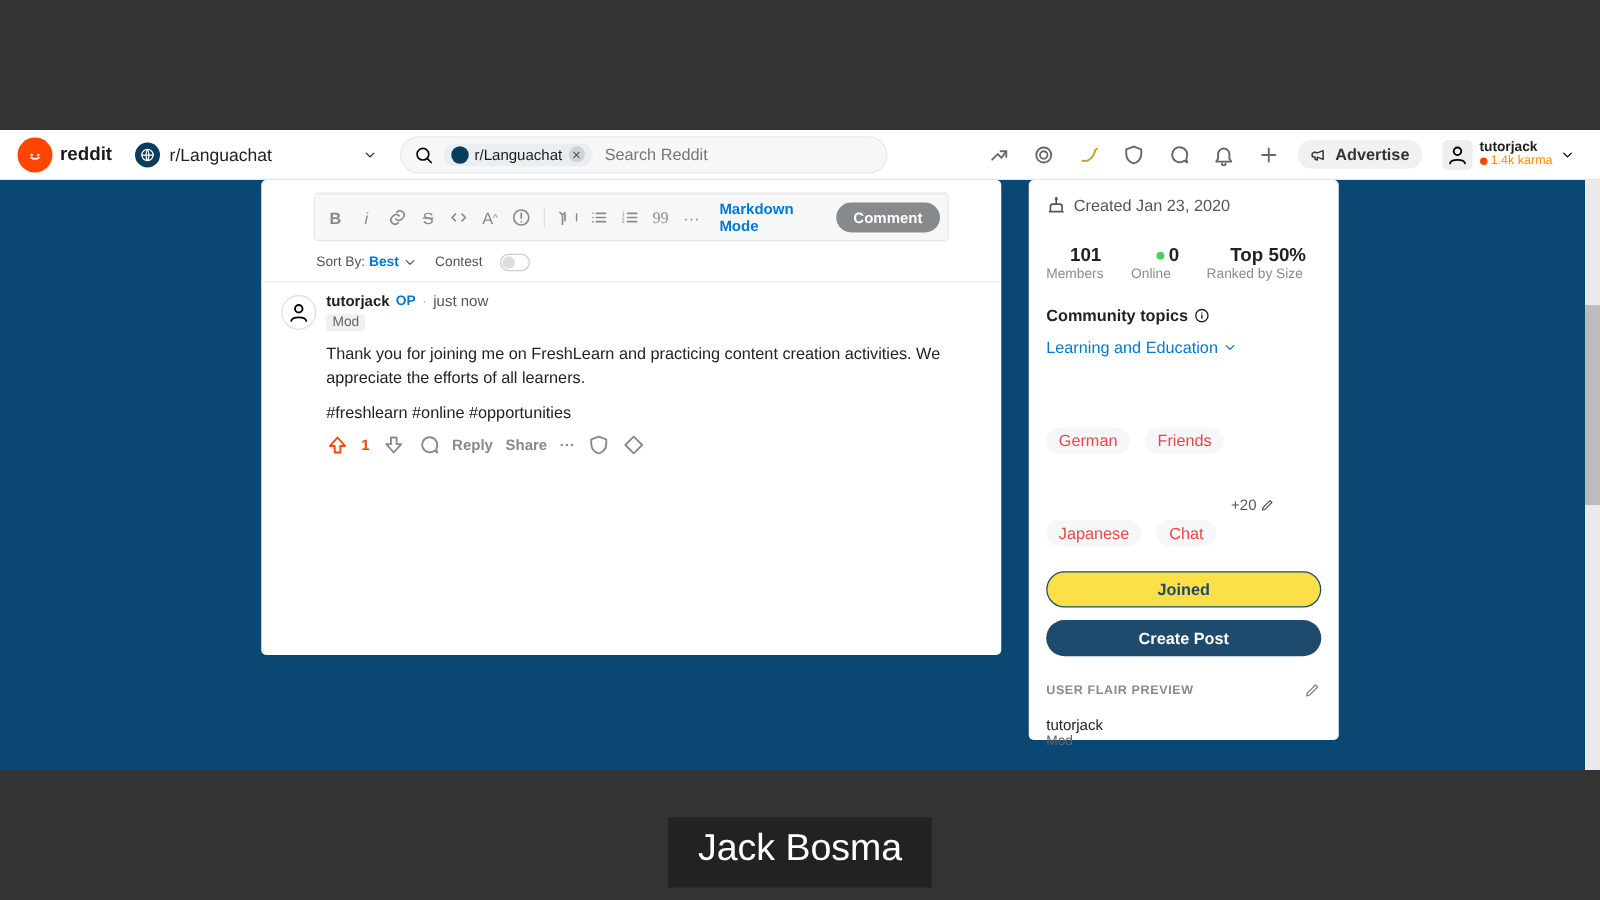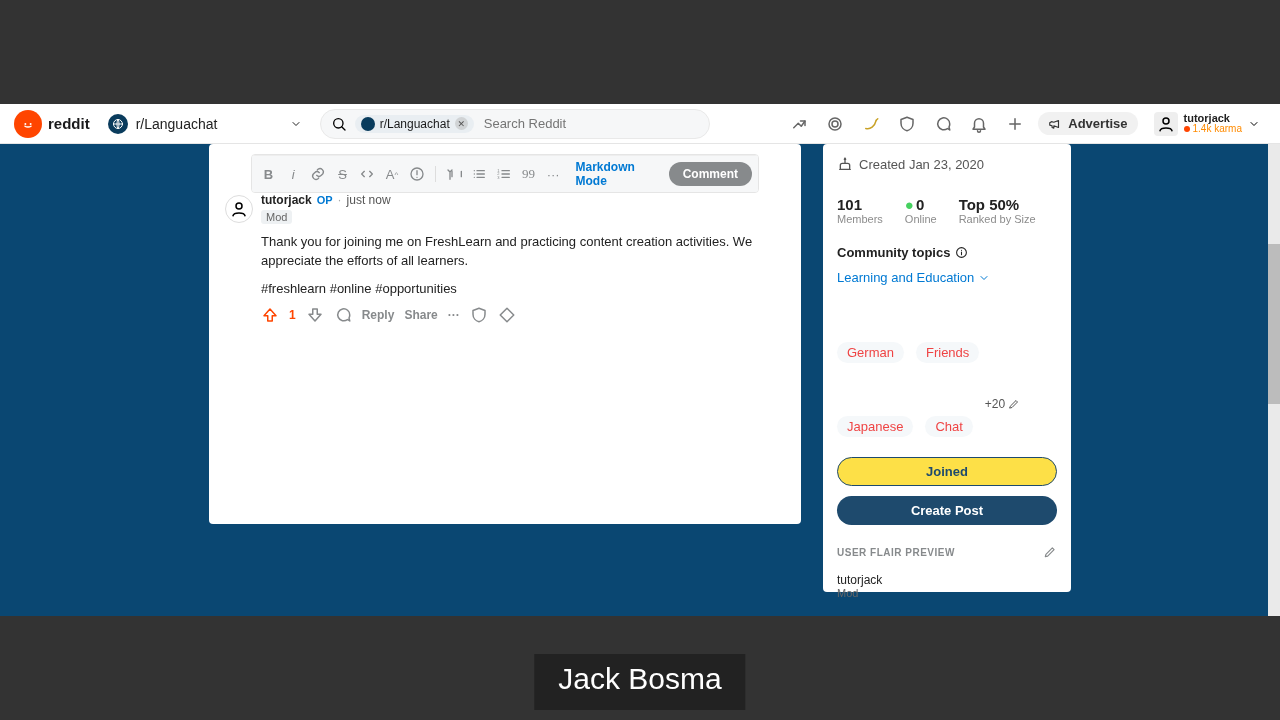--- a/index.html
+++ b/index.html
@@ -76,21 +76,21 @@
   .mod-badge{font-size:11px;background:#eef1f3;color:#666;border-radius:3px;padding:1px 5px;margin-top:2px;display:inline-block;}
   .comment-text{font-size:13px;color:#222;line-height:1.45;margin-top:8px;}
   .hashtags{font-size:13px;color:#222;margin-top:10px;}
   .comment-actions{display:flex;align-items:center;gap:10px;margin-top:10px;font-size:12px;color:#878a8c;font-weight:700;}
   .vote-up{color:#ff4500;}
   .act-ic{width:18px;height:18px;display:flex;align-items:center;justify-content:center;}
   
   .side-card{width:248px;background:#fff;border-radius:4px;padding:12px 14px;margin-top:0;height:448px;display:flex;flex-direction:column;gap:10px;font-size:13px;color:#222;}
   .created{display:flex;align-items:center;gap:6px;color:#555;font-size:13px;}
   .stats{display:flex;gap:22px;padding-top:4px;}
-  .stat-val{font-weight:700;font-size:15px;}
+  .stat-val{font-weight:700;font-size:15px;margin-left:19px;}
   .stat-lab{font-size:11px;color:#8c8c8c;}
   .online-dot{color:#46d160;font-size:15px;margin-right:2px;}
   .divider{height:1px;background:#eee;}
   .topics-lab{font-weight:700;font-size:13px;display:flex;align-items:center;gap:5px;}
   .topics-link{color:#0079d3;font-size:13px;display:flex;align-items:center;gap:4px;}
   .topic-pills{display:flex;flex-wrap:wrap;gap:8px 12px;margin-top:2px;}
   .topic-pill{font-size:13px;color:#ef4444;background:#f5f8fa;border-radius:14px;padding:3px 10px;margin-top:45px;}
   .topic-plus{font-size:12px;color:#555;display:flex;align-items:center;gap:3px;}
   .joined-btn{border:1px solid #1e4a6d;color:#1e4a6d;background:#fde047;border-radius:18px;padding:6px 0;text-align:center;font-weight:700;font-size:13px;}
   .create-btn{background:#1e4a6d;color:#fff;border-radius:18px;padding:7px 0;text-align:center;font-weight:700;font-size:13px;}
@@ -275,20 +275,27 @@
                 <text x="2" y="19" font-size="6" stroke="none" fill="currentColor">3</text>
               </svg>
             </div>
           <div class="tb-btn" style="font-family:Georgia;">99</div>
           <div class="tb-btn">···</div>
           <span class="tb-text">Markdown Mode</span>
           <span class="comment-btn">Comment</span>
         </div>
       </div>
 
+      <div class="sort-row">
+        <span><span>Sort By:</span> <span class="best">Best</span> <svg class="chev" style="display:inline;vertical-align:middle" viewBox="0 0 24 24">
+              <path d="M6 9l6 6 6-6"></path>
+            </svg></span>
+        <span>Contest</span>
+        <span class="toggle"></span>
+      </div>
 
       <div class="comment">
         <div class="comment-avatar">
           <svg viewBox="0 0 24 24" width="18" height="18">
               <circle cx="12" cy="8" r="4"></circle>
               <path d="M4 21c1-5 15-5 16 0"></path>
             </svg>
         </div>
         <div class="comment-body">
           <div class="comment-header">

